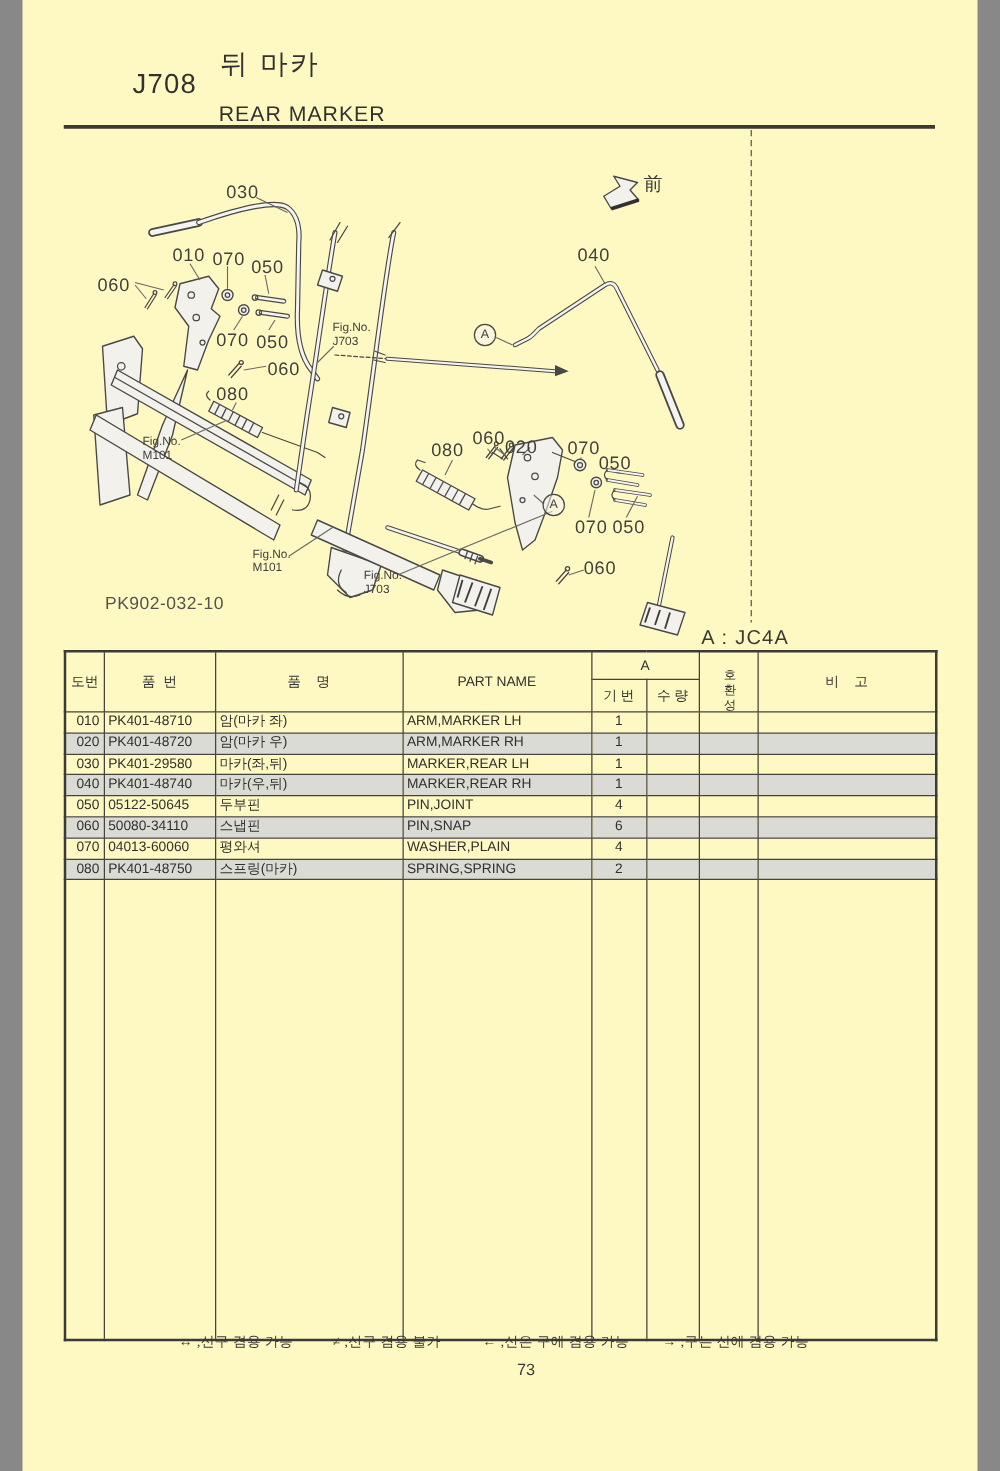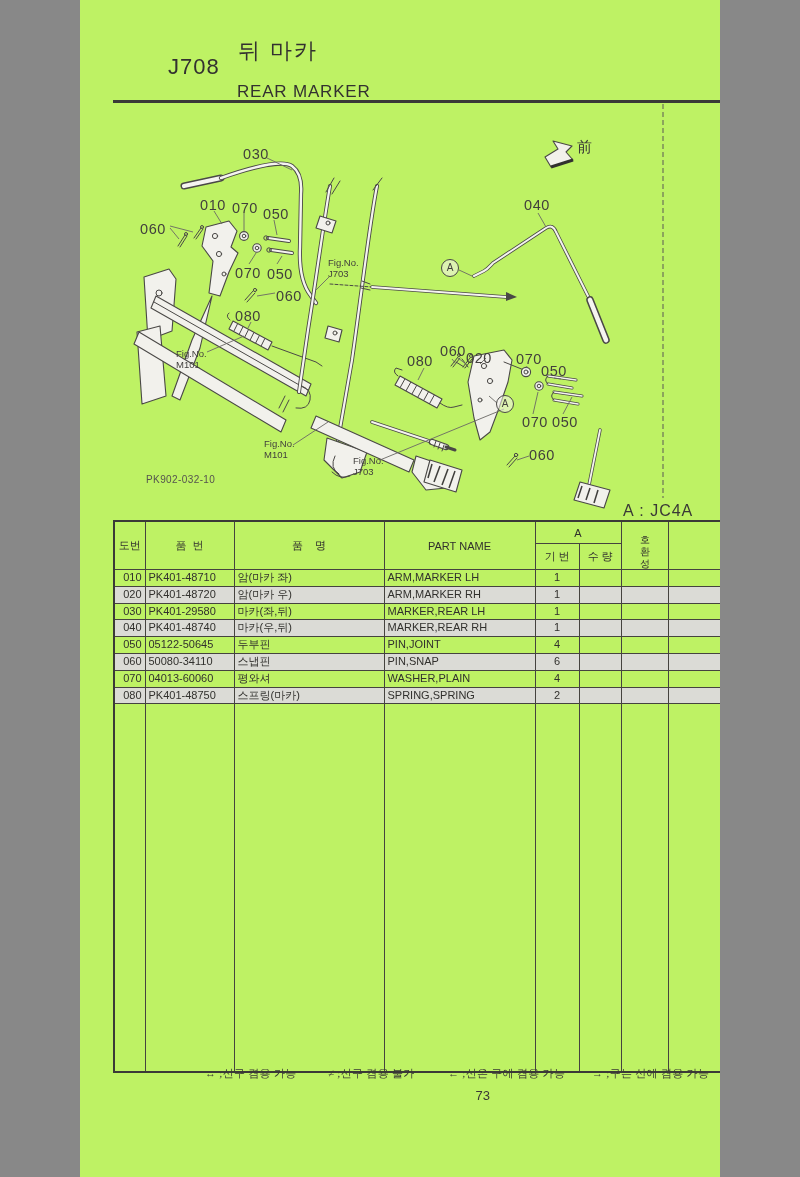--- a/index.html
+++ b/index.html
@@ -1,31 +1,31 @@
 <!DOCTYPE html>
 <html><head>
 <meta charset="utf-8">
 <style>
   html,body{margin:0;padding:0;background:#888;}
   .page{
-    position:relative;width:640px;height:1177px;margin:0 auto;
-    background:#bef264;overflow:hidden;
+    position:relative;width:764px;height:1177px;margin:0 auto;
+    background:#fef9c3;overflow:hidden;
     font-family:"Liberation Sans","DejaVu Sans",sans-serif;color:#333130;
   }
   
   .t-code{position:absolute;left:88px;top:54px;font-size:22px;letter-spacing:1px;}
   .t-ko{position:absolute;left:158px;top:36px;font-size:22px;letter-spacing:2px;}
   .t-en{position:absolute;left:157px;top:82px;font-size:17px;letter-spacing:.8px;}
   .t-rule{position:absolute;left:33px;top:100px;width:697px;height:3px;background:#3b3a37;}
   
   .diagram{position:absolute;left:0;top:100px;width:800px;height:412px;}
   .diagram svg{position:absolute;left:0;top:0;}
   .callout{position:absolute;font-size:14.5px;color:#413f3c;letter-spacing:.6px;white-space:nowrap;}
   .figref{position:absolute;font-size:9.5px;line-height:10.5px;color:#413f3c;white-space:nowrap;}
-  .smallcode{position:absolute;font-size:10px;color:#55534f;letter-spacing:.4px;}
+  .smallcode{position:absolute;font-size:14px;color:#55534f;letter-spacing:.4px;}
   .front{position:absolute;font-size:15px;color:#3a3936;}
   .acirc{position:absolute;width:16px;height:16px;border:1.1px solid #4a4846;border-radius:50%;
     font-size:10px;line-height:16px;text-align:center;color:#413f3c;background:rgba(245,244,240,.55);}
   .variant{position:absolute;left:543px;top:502px;font-size:16px;letter-spacing:1px;color:#3a3936;}
   
   #parts-table{position:absolute;left:33px;top:520px;width:697px;border-collapse:collapse;
     table-layout:fixed;font-size:11px;color:#31302d;}
   #parts-table th,#parts-table td{border:1px solid #45433f;font-weight:normal;overflow:hidden;
     white-space:pre;padding:0 3px;}
   #parts-table{border:2px solid #3b3a37;}

